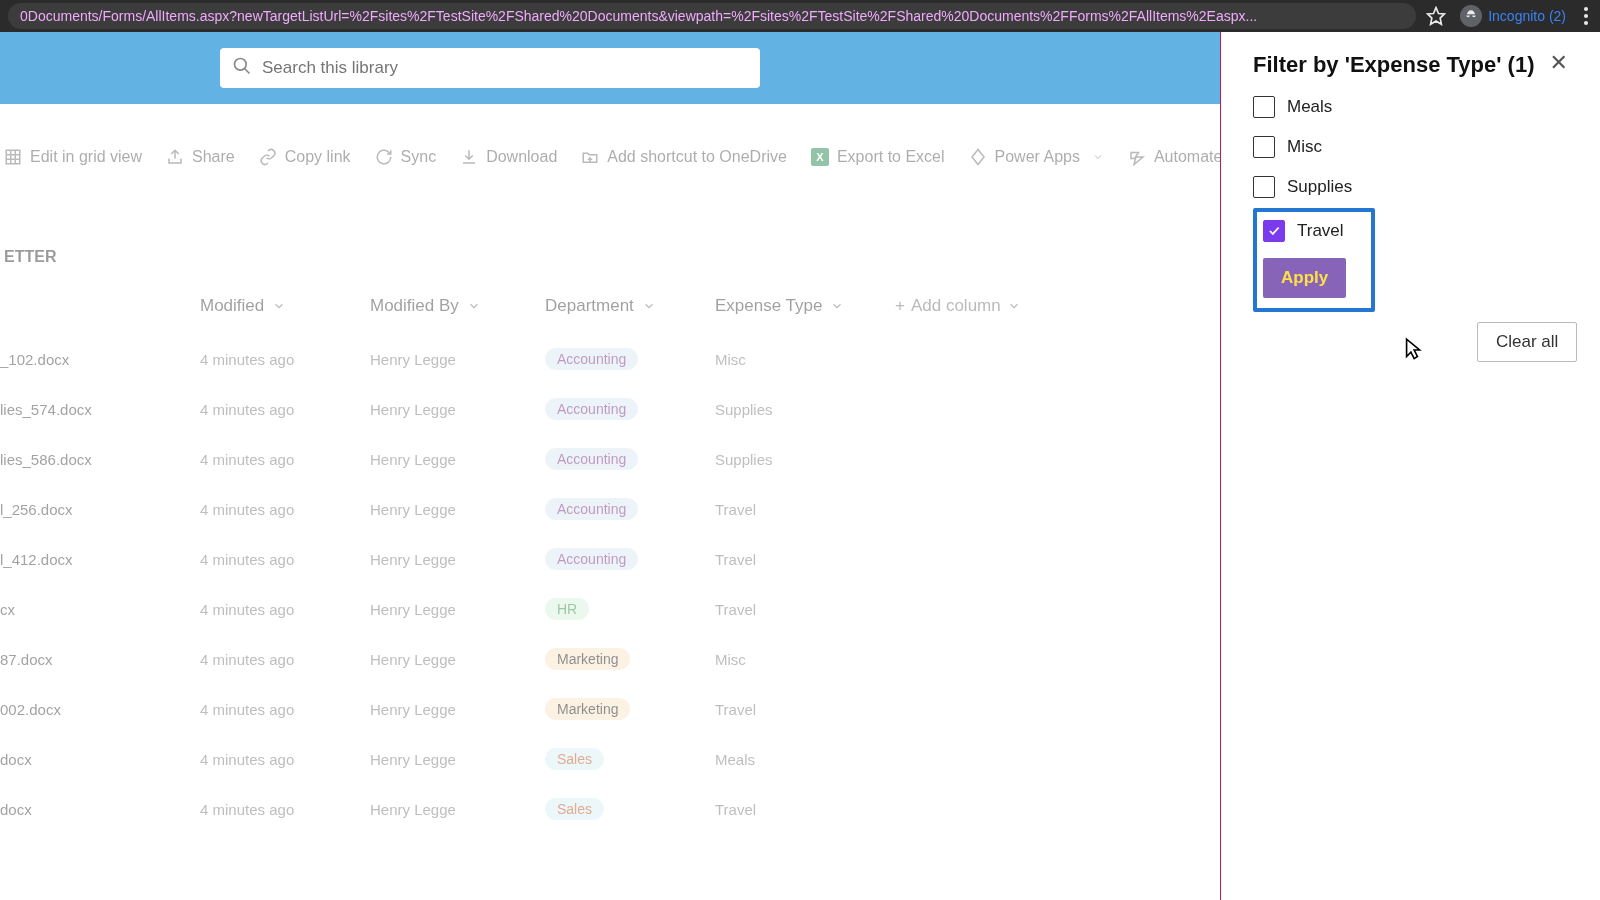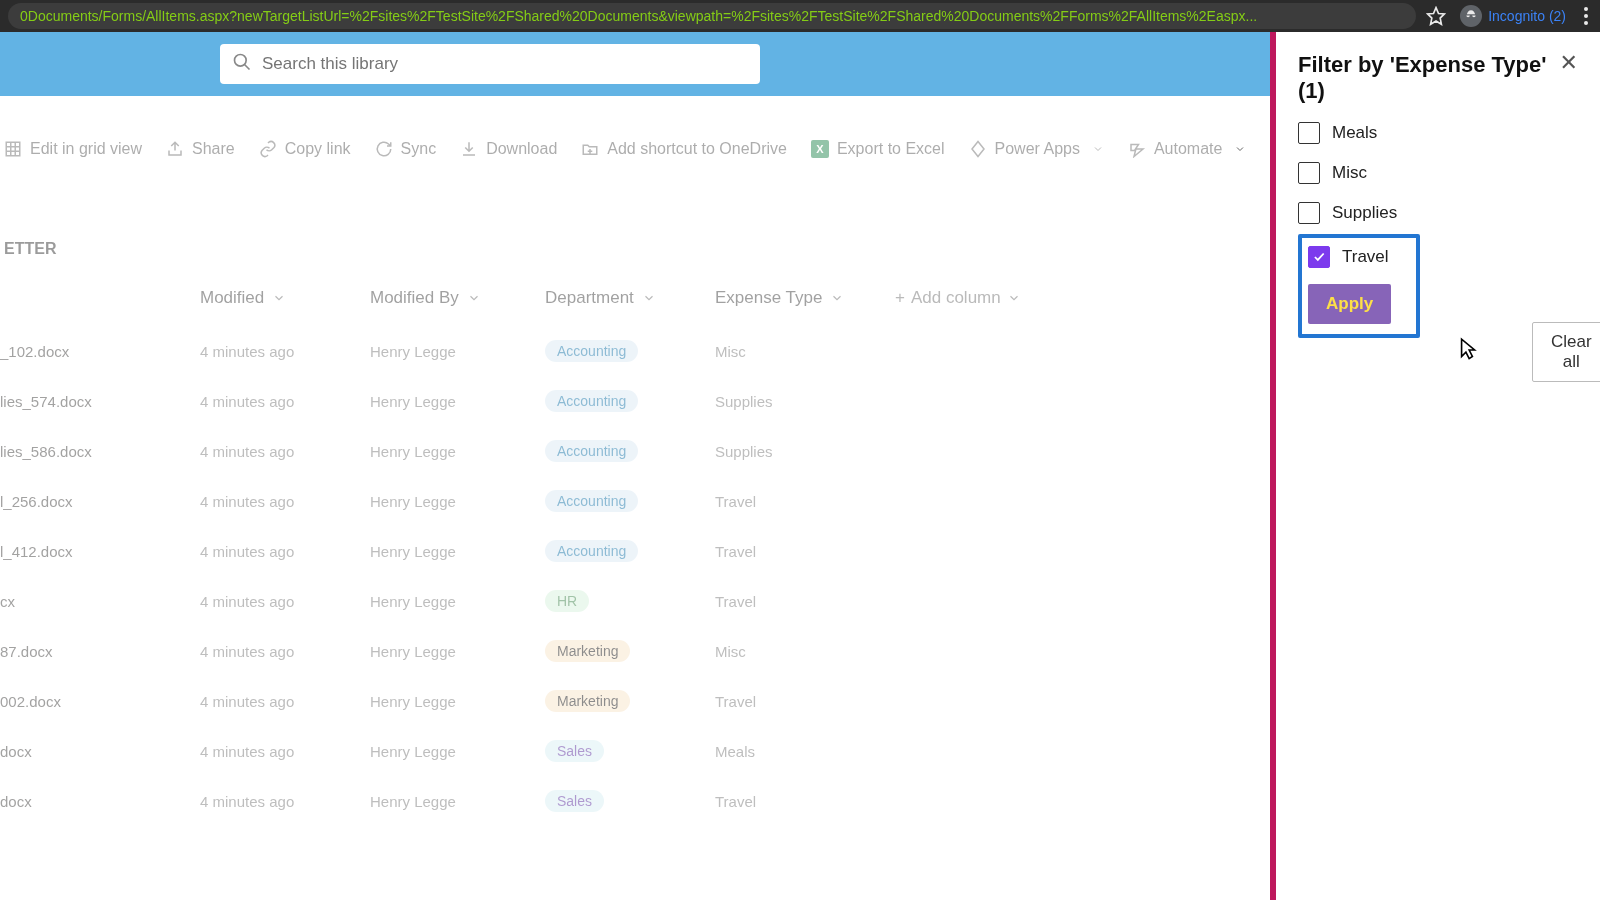--- a/index.html
+++ b/index.html
@@ -22,21 +22,21 @@
     overflow: hidden;
   }
   .url-bar {
     flex: 1;
     background: #3c3c3c;
     border-radius: 16px;
     height: 26px;
     display: flex;
     align-items: center;
     padding: 0 12px;
-    color: #84cc16;
+    color: #f0abfc;
     font-size: 14px;
     white-space: nowrap;
     overflow: hidden;
     text-overflow: ellipsis;
   }
   .browser-icons {
     display: flex;
     align-items: center;
     gap: 14px;
     margin-left: 10px;
@@ -55,21 +55,21 @@
     width: 22px; height: 22px; border-radius: 11px;
     background: #5f6368; display:flex; align-items:center; justify-content:center;
   }
   .menu-dots {
     display: flex; flex-direction: column; gap: 3px; padding:0 4px;
   }
   .menu-dots span { width:4px; height:4px; background:#eaeaea; border-radius:50%; }
 
   
   .sp-topbar {
-    height: 64px;
+    height: 72px;
     background: #62b3e4;
     display: flex;
     align-items: center;
   }
   .search-wrap {
     margin-left: 220px;
     width: 540px;
     height: 40px;
     background: #fff;
     border-radius: 4px;
@@ -159,35 +159,35 @@
     color: #6f6f6f;
     font-size: 15px;
   }
   .fname { color:#323130; font-size:15px; }
   .pill {
     display:inline-block;
     padding: 3px 12px;
     border-radius: 12px;
     font-size: 14px;
   }
-  .pill-accounting { background:#d8e7f2; color:#0369a1; }
+  .pill-accounting { background:#d8e7f2; color:#701a75; }
   .pill-hr { background:#d3f0d9; color:#2f7a3e; }
   .pill-marketing { background:#f7e2c4; color:#000000; }
-  .pill-sales { background:#d5edf2; color:#4c1d95; }
+  .pill-sales { background:#d5edf2; color:#c2410c; }
 
   
   .filter-panel {
     position: absolute;
     top: 32px;
     right: 0;
     bottom: 0;
-    width: 330px;
+    width: 380px;
     background: #fff;
-    border-left: 6px solid #be185d;
-    padding: 20px 22px;
+    border-left: 1px solid #be185d;
+    padding: 20px 32px;
   }
   .fp-header {
     display: flex;
     align-items: flex-start;
     justify-content: space-between;
   }
   .fp-title { font-size: 22px; font-weight: 700; color:#111; }
   .fp-close {
     font-size: 22px; color:#555; background:none; border:none; cursor:pointer;
     line-height:1;

